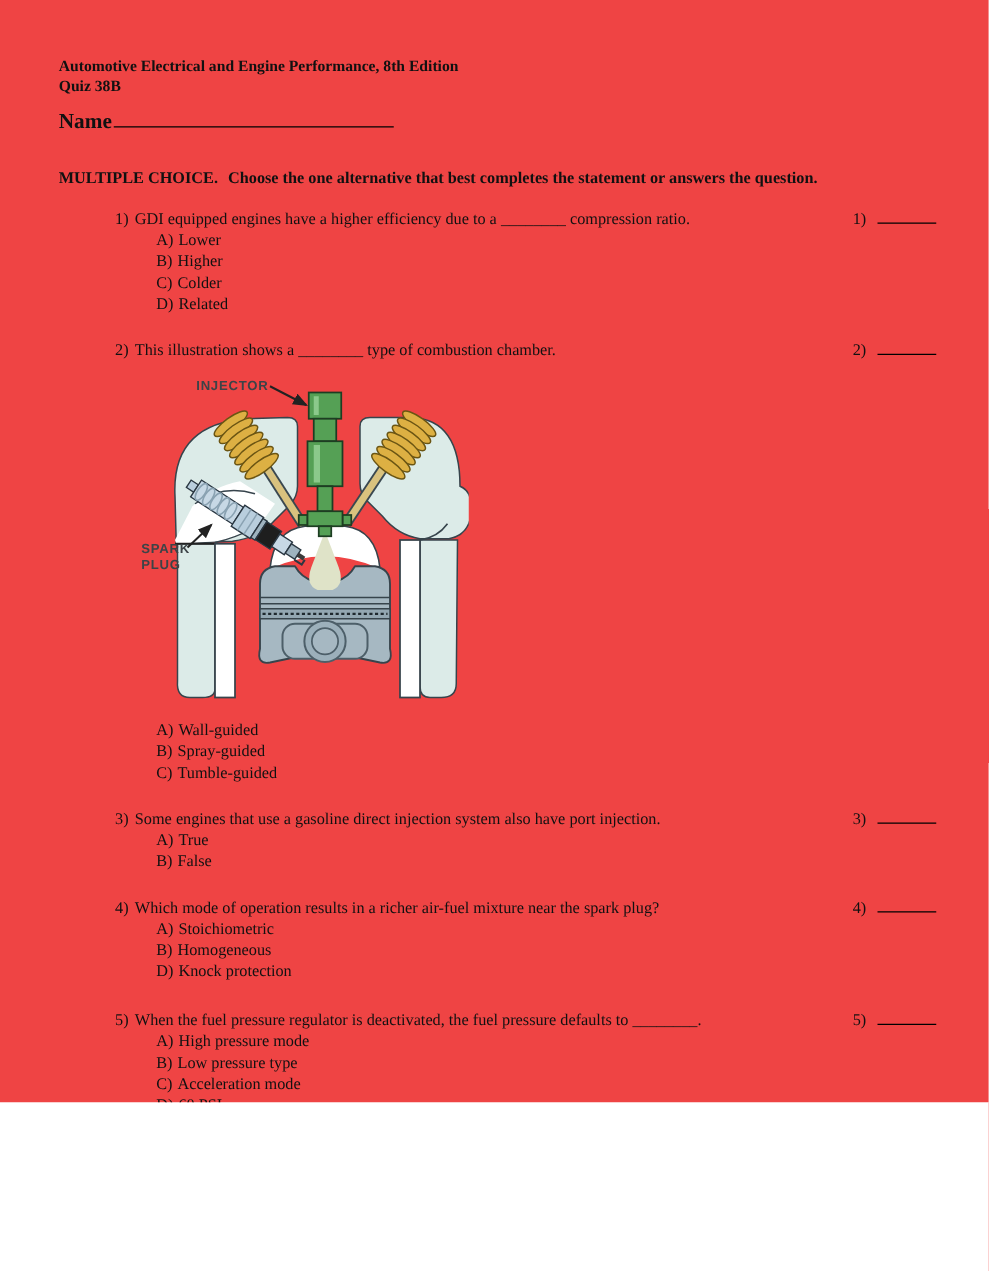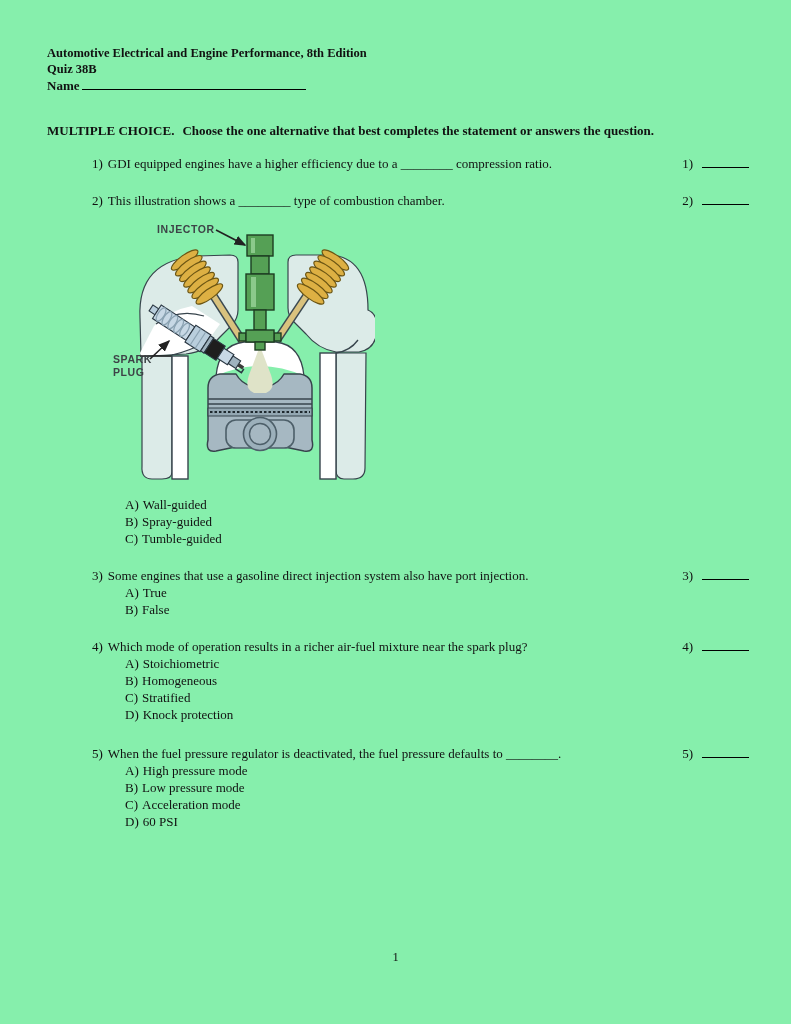--- a/index.html
+++ b/index.html
@@ -1,27 +1,27 @@
 <!DOCTYPE html>
 <html><head>
 <meta charset="utf-8">
 <style>
   * { margin:0; padding:0; box-sizing:border-box; }
   html,body { background:#ffffff; }
   .page {
     position:relative;
-    width:791px; height:1024px;
-    background:#86efac;
+    width:791px; height:882px;
+    background:#ef4444;
     font-family:"Liberation Serif", serif;
     font-size:13px; color:#111;
     overflow:hidden;
   }
   .content { position:absolute; left:47px; top:45px; width:702px; }
   .hdr-line { font-weight:bold; font-size:12.5px; line-height:16px; }
-  .name-row { font-weight:bold; font-size:13px; line-height:16px; }
+  .name-row { margin-top:12px; font-weight:bold; font-size:17px; line-height:16px; }
   .name-underline { display:inline-block; width:224px; height:13px;
     border-bottom:1.4px solid #000; margin-left:2px; vertical-align:baseline; }
   .mc-heading { margin-top:28px; font-weight:bold; font-size:13px; line-height:17px; white-space:nowrap; }
   .mc-heading .sect { margin-right:8px;text-align:right; }
   .q { margin-top:20px; }
   .q.first { margin-top:16px; }
   .q-row { display:flex; align-items:center; line-height:17px; }
   .q-main { flex:1; padding-left:45px; white-space:nowrap; }
   .q-num { margin-right:5px; }
   .ans { width:76px; display:flex; justify-content:flex-end; align-items:baseline; }
@@ -56,20 +56,26 @@
     <div class="q first">
       <div class="q-row">
         <div class="q-main">
           <span class="q-num">1)</span><span>GDI equipped engines have a higher efficiency due to a ________ compression ratio.</span>
         </div>
         <div class="ans">
           <span class="ans-num">1)</span>
           <span class="ans-blank"></span>
         </div>
       </div>
+      <div class="opts">
+        <div class="opt"><span class="opt-letter">A)</span><span>Lower</span></div>
+        <div class="opt"><span class="opt-letter">B)</span><span>Higher</span></div>
+        <div class="opt"><span class="opt-letter">C)</span><span>Colder</span></div>
+        <div class="opt"><span class="opt-letter">D)</span><span>Related</span></div>
+      </div>
     </div>
 
     <div class="q">
       <div class="q-row">
         <div class="q-main">
           <span class="q-num">2)</span><span>This illustration shows a ________ type of combustion chamber.</span>
         </div>
         <div class="ans">
           <span class="ans-num">2)</span>
           <span class="ans-blank"></span>
@@ -211,38 +217,37 @@
           <span class="q-num">4)</span><span>Which mode of operation results in a richer air-fuel mixture near the spark plug?</span>
         </div>
         <div class="ans">
           <span class="ans-num">4)</span>
           <span class="ans-blank"></span>
         </div>
       </div>
       <div class="opts">
         <div class="opt"><span class="opt-letter">A)</span><span>Stoichiometric</span></div>
         <div class="opt"><span class="opt-letter">B)</span><span>Homogeneous</span></div>
-        <div class="opt"><span class="opt-letter">C)</span><span>Stratified</span></div>
         <div class="opt"><span class="opt-letter">D)</span><span>Knock protection</span></div>
       </div>
     </div>
 
     <div class="q" style="margin-top:22px;">
       <div class="q-row">
         <div class="q-main">
           <span class="q-num">5)</span><span>When the fuel pressure regulator is deactivated, the fuel pressure defaults to ________.</span>
         </div>
         <div class="ans">
           <span class="ans-num">5)</span>
           <span class="ans-blank"></span>
         </div>
       </div>
       <div class="opts">
         <div class="opt"><span class="opt-letter">A)</span><span>High pressure mode</span></div>
-        <div class="opt"><span class="opt-letter">B)</span><span>Low pressure mode</span></div>
+        <div class="opt"><span class="opt-letter">B)</span><span>Low pressure type</span></div>
         <div class="opt"><span class="opt-letter">C)</span><span>Acceleration mode</span></div>
         <div class="opt"><span class="opt-letter">D)</span><span>60 PSI</span></div>
       </div>
     </div>
 
   </div>
 
   <div class="footer-page">1</div>
 </div>
 

